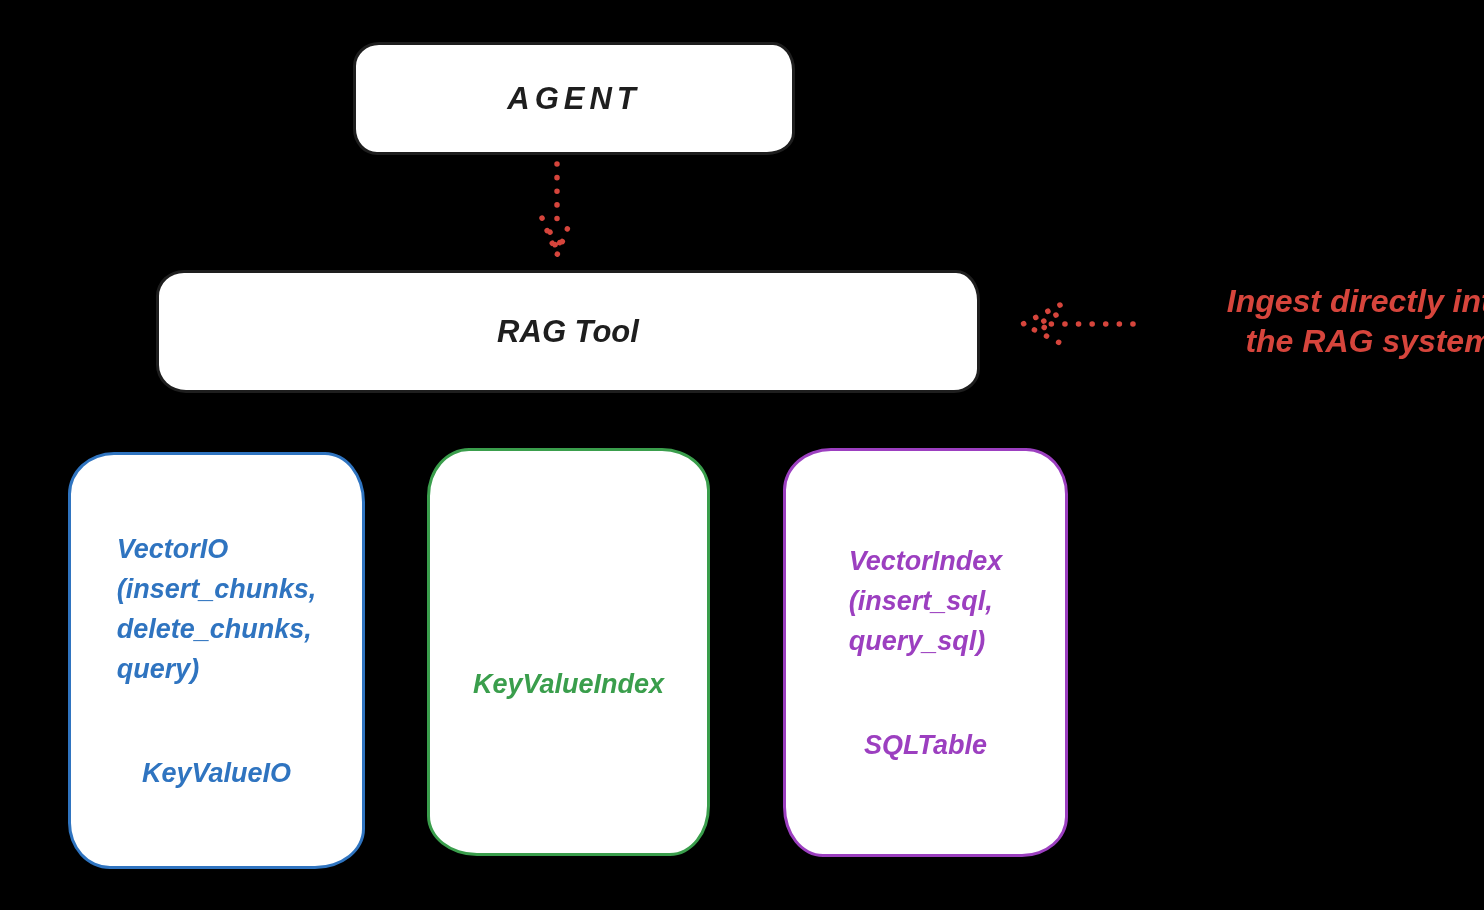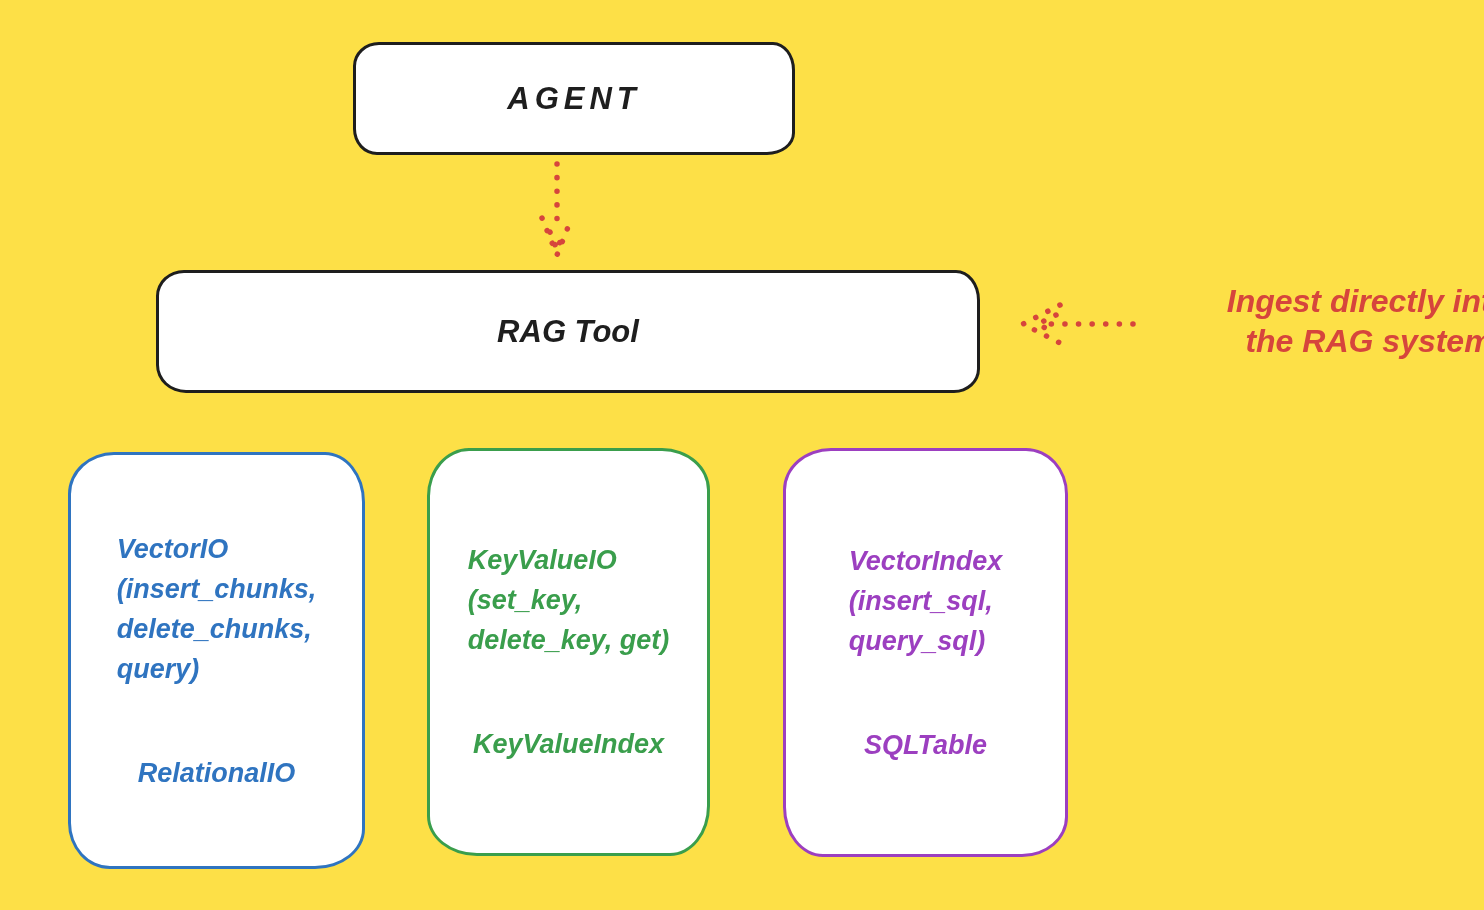--- a/index.html
+++ b/index.html
@@ -8,21 +8,21 @@
     background: #ffffff;
     width: 1484px;
     height: 910px;
     overflow: hidden;
     font-family: "Liberation Sans", sans-serif;
   }
   .canvas {
     position: relative;
     width: 1484px;
     height: 910px;
-    background: #fde047;
+    background: #000000;
   }
   
   .sketch-box {
     position: absolute;
     background: #ffffff;
     box-sizing: border-box;
     display: flex;
     align-items: center;
     justify-content: center;
   }
@@ -121,27 +121,24 @@
   </svg>
 
   <div class="annotation-text">Ingest directly into
 the RAG system</div>
 
   <div class="backend-box box-vector">
     <div class="io-text">VectorIO
 (insert_chunks,
 delete_chunks,
 query)</div>
-    <div class="index-label">RelationalIO</div>
+    <div class="index-label">KeyValueIO</div>
   </div>
 
   <div class="backend-box box-keyvalue">
-    <div class="io-text">KeyValueIO
-(set_key,
-delete_key, get)</div>
     <div class="index-label">KeyValueIndex</div>
   </div>
 
   <div class="backend-box box-relational">
     <div class="io-text">VectorIndex
 (insert_sql,
 query_sql)</div>
     <div class="index-label">SQLTable</div>
   </div>
 

